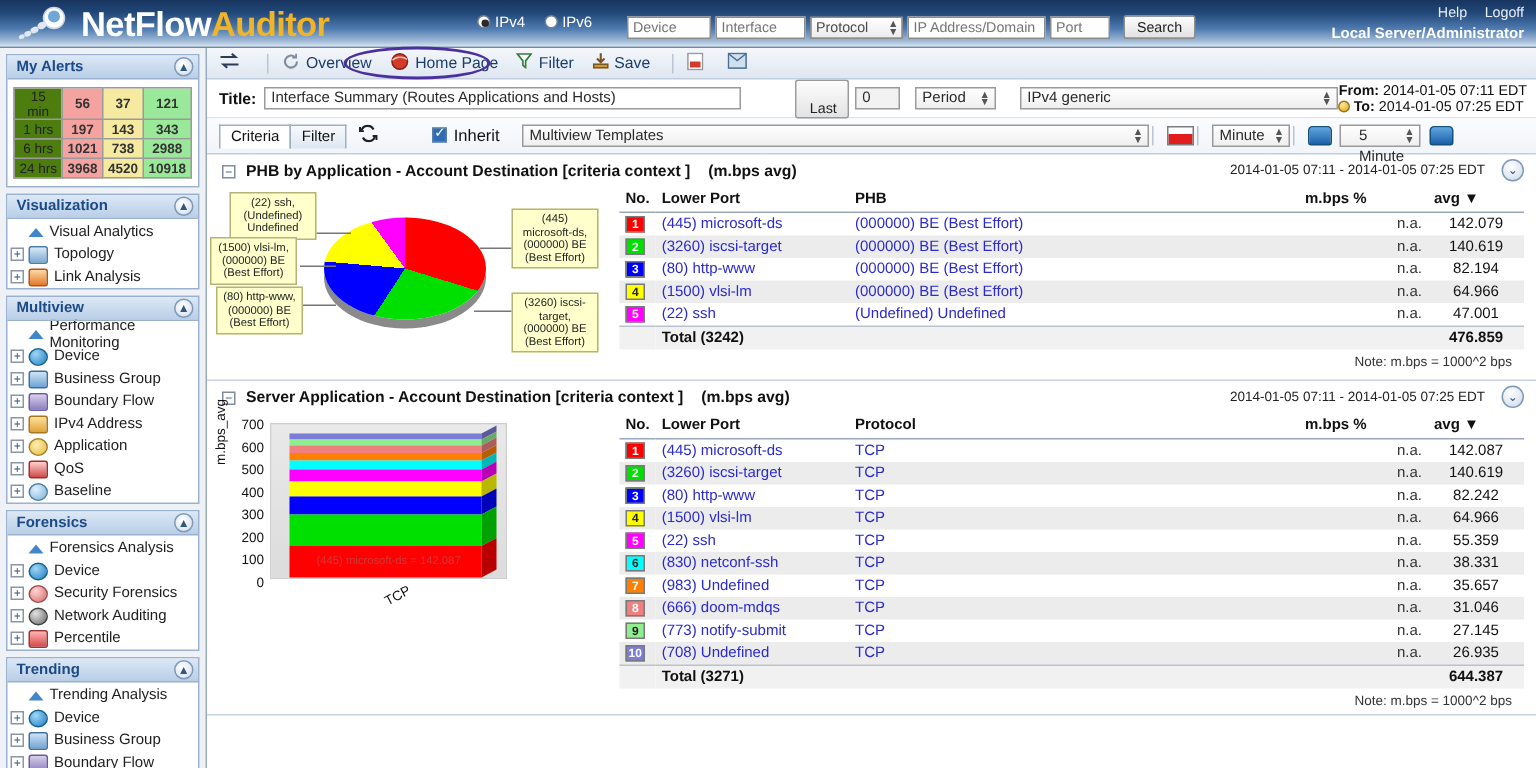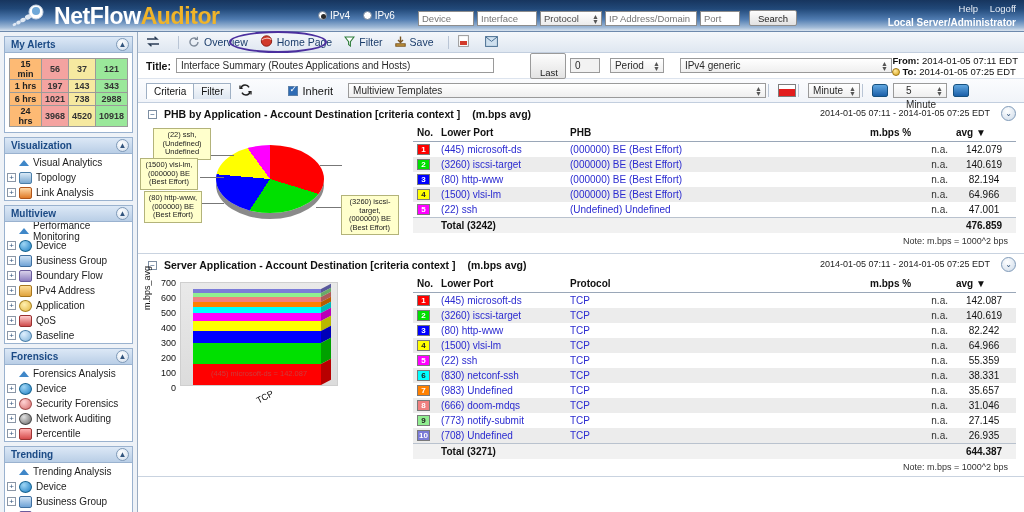--- a/index.html
+++ b/index.html
@@ -68,21 +68,21 @@
     background:radial-gradient(circle at 40% 35%,#ffffff,#cfdcec); border:1px solid #7f9ab8;
     font-size:8px; line-height:12px; text-align:center; color:#33557e; cursor:pointer;
   }
   .panel-bd { padding:3px 2px 4px 2px; }
 
   .alert-table { border-collapse:collapse; margin:2px auto 1px auto; }
   .alert-table td {
     border:1px solid #9a9a9a; font-size:9px; text-align:center;
     height:13px; padding:0 3px; font-weight:bold; color:#333;
   }
-  .alert-table td.lbl { background:#fdba74; font-weight:bold; color:#222; width:32px; }
+  .alert-table td.lbl { background:#4d7c0f; font-weight:normal; color:#222; width:32px; }
   .alert-table td.c0 { background:#f4a3a0; width:27px; }
   .alert-table td.c1 { background:#f6e9a0; width:27px; }
   .alert-table td.c2 { background:#9ae89a; width:30px; }
 
   .tree { padding:1px 0 0 2px; }
   .trow { height:15px; display:flex; align-items:center; font-size:10px; color:#1d1d1d; cursor:pointer; }
   .plus {
     width:9px; height:9px; border:1px solid #8a96a6; background:#fff; color:#33557e;
     font-size:8px; line-height:7px; text-align:center; margin-right:3px; flex:0 0 auto;
   }
@@ -578,20 +578,21 @@
             </div>
             <div class="coline" style="left:66px;top:30px;width:30px;"></div>
             <div class="coline" style="left:62px;top:52px;width:24px;"></div>
             <div class="coline" style="left:64px;top:78px;width:22px;"></div>
             <div class="coline" style="left:182px;top:40px;width:22px;"></div>
             <div class="coline" style="left:178px;top:82px;width:26px;"></div>
 
             <div class="callout" style="left:15px;top:3px;">(22) ssh, (Undefined) Undefined</div>
             <div class="callout" style="left:2px;top:33px;">(1500) vlsi-lm, (000000) BE (Best Effort)</div>
             <div class="callout" style="left:6px;top:66px;">(80) http-www, (000000) BE (Best Effort)</div>
+            <div class="callout" style="left:203px;top:14px;">(445) microsoft-ds, (000000) BE (Best Effort)</div>
             <div class="callout" style="left:203px;top:70px;">(3260) iscsi-target, (000000) BE (Best Effort)</div>
           </div>
         </div>
 
         <div class="tablecell">
           <table class="dt">
             <thead>
               <tr>
                 <th style="width:18px;">No.</th>
                 <th>Lower Port</th>

